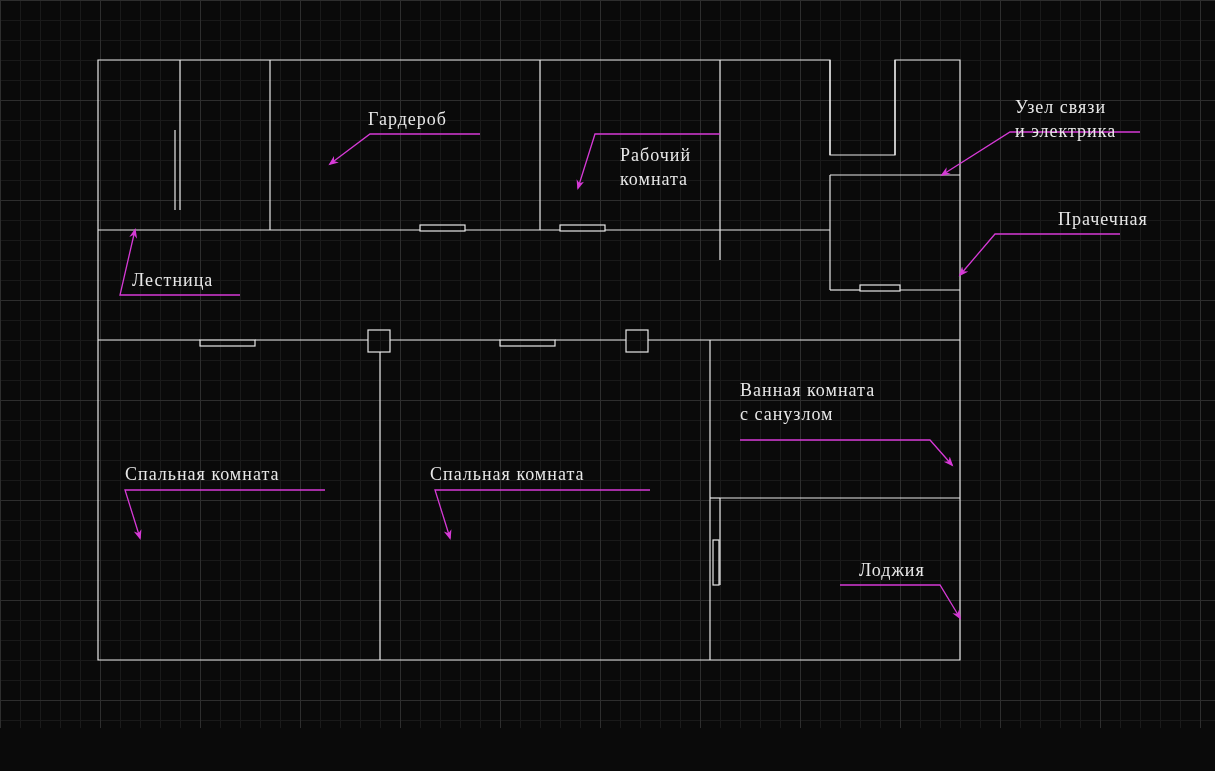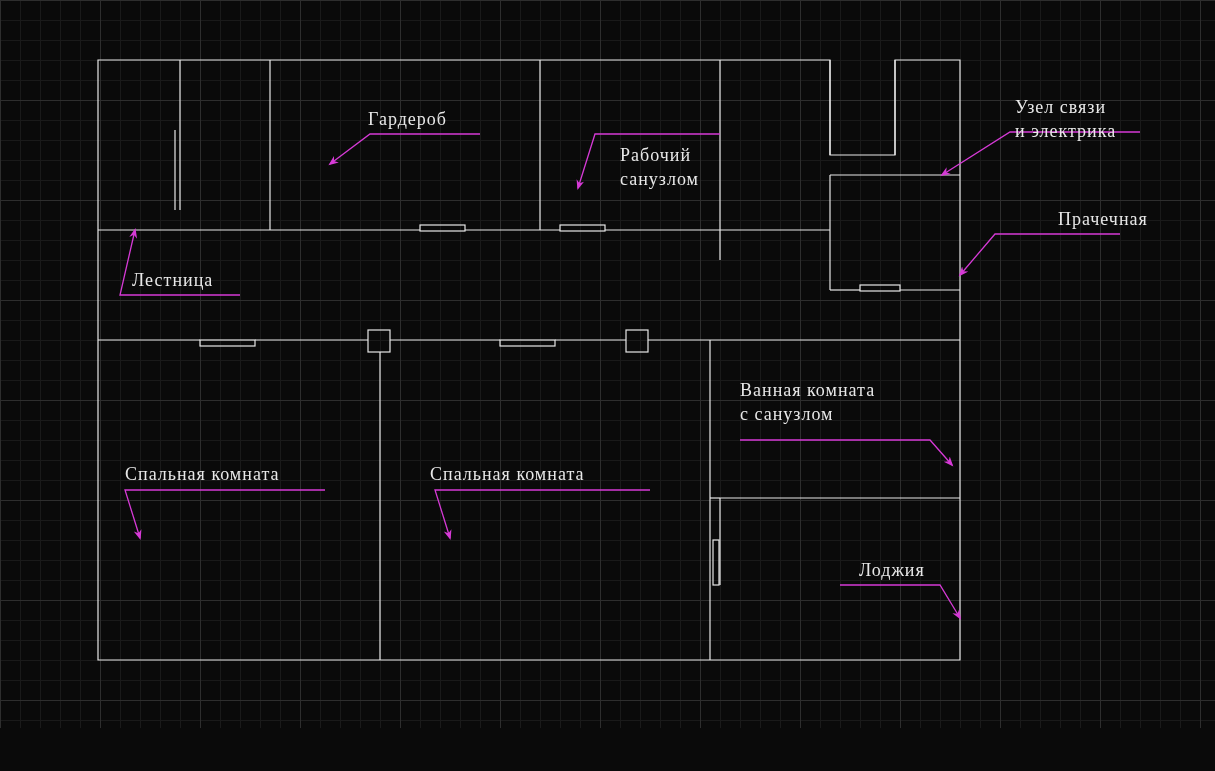--- a/index.html
+++ b/index.html
@@ -159,21 +159,21 @@
 
     <path class="leader" d="M 650 490 L 435 490 L 450 538" marker-end="url(#arrow)"></path>
 
     <path class="leader" d="M 840 585 L 940 585 L 960 618" marker-end="url(#arrow)"></path>
   </svg>
 
   <div class="label" style="left:368px; top:107px;">Гардероб</div>
 
   <div class="label" style="left:620px; top:95px;margin-top:48px;">
     <span>Рабочий</span><br>
-    <span>санузлом</span>
+    <span>комната</span>
   </div>
 
   <div class="label" style="left:1015px; top:95px;">
     <span>Узел связи</span><br>
     <span>и электрика</span>
   </div>
 
   <div class="label" style="left:1058px; top:207px;">Прачечная</div>
 
   <div class="label" style="left:132px; top:268px;">Лестница</div>

